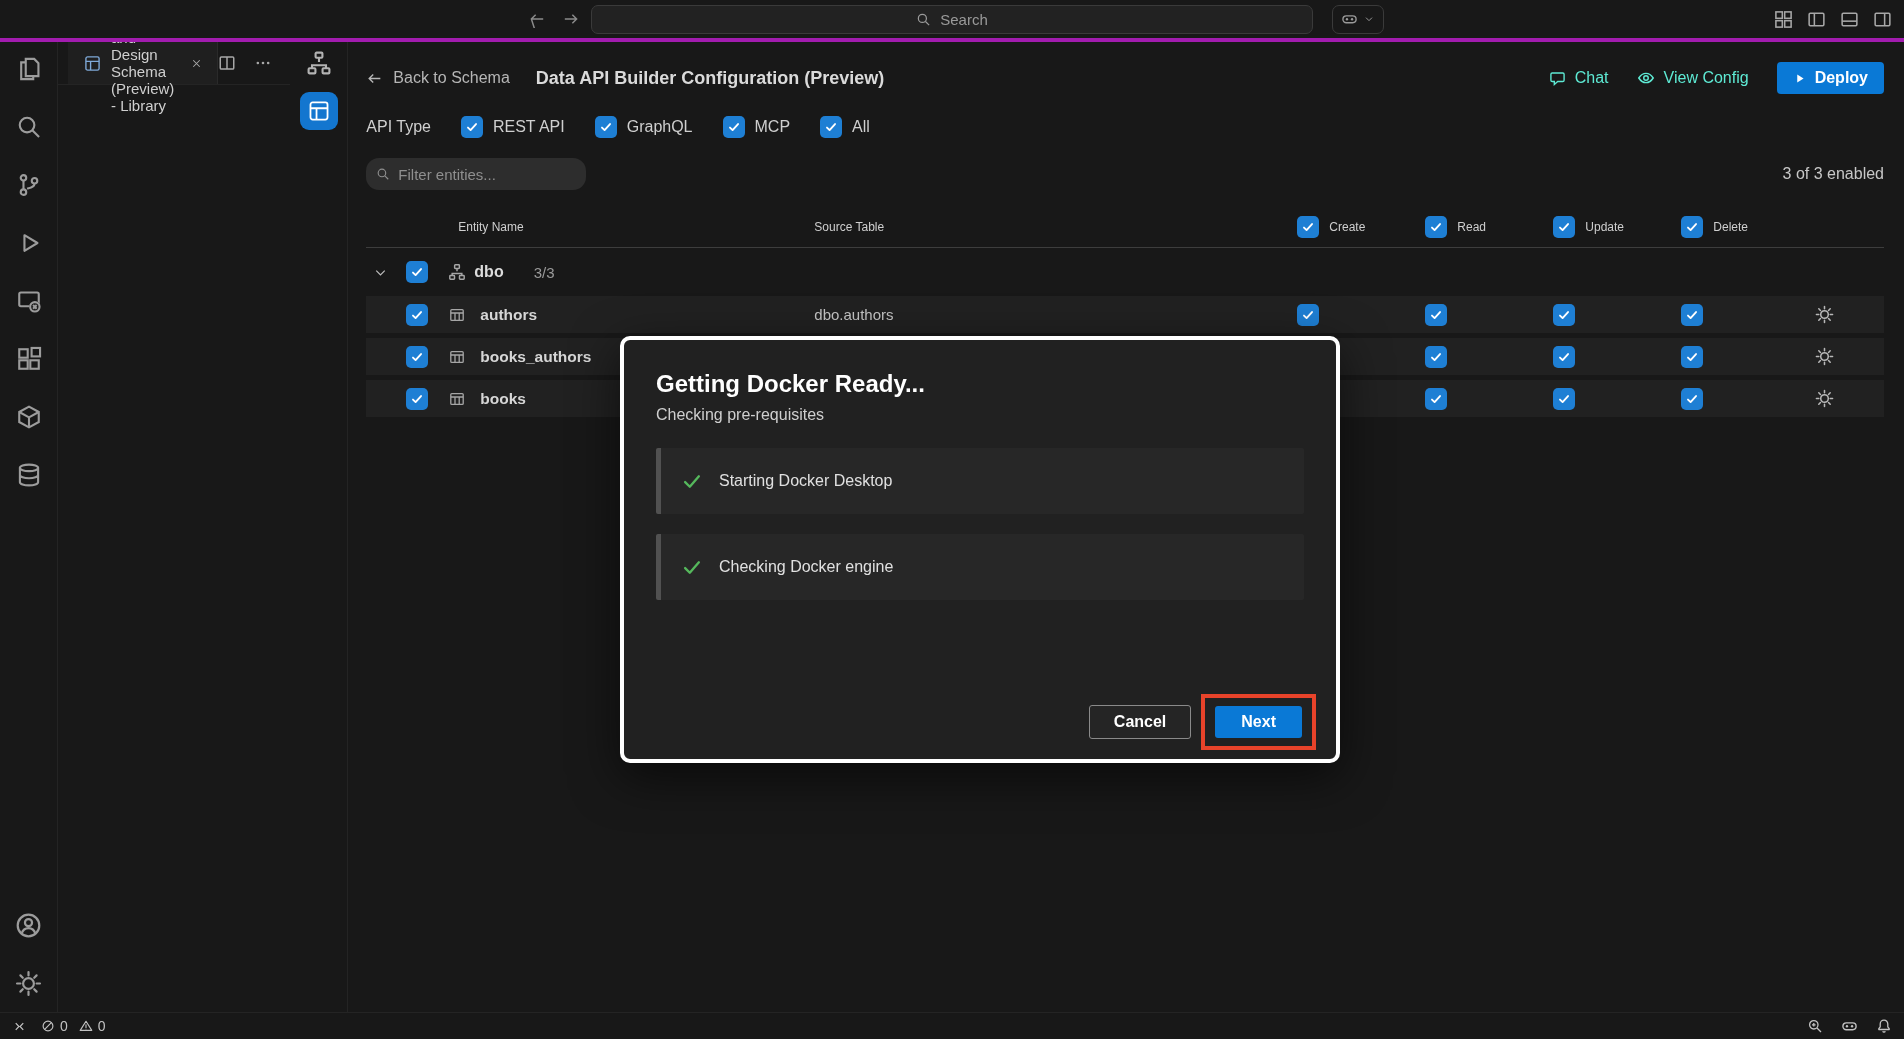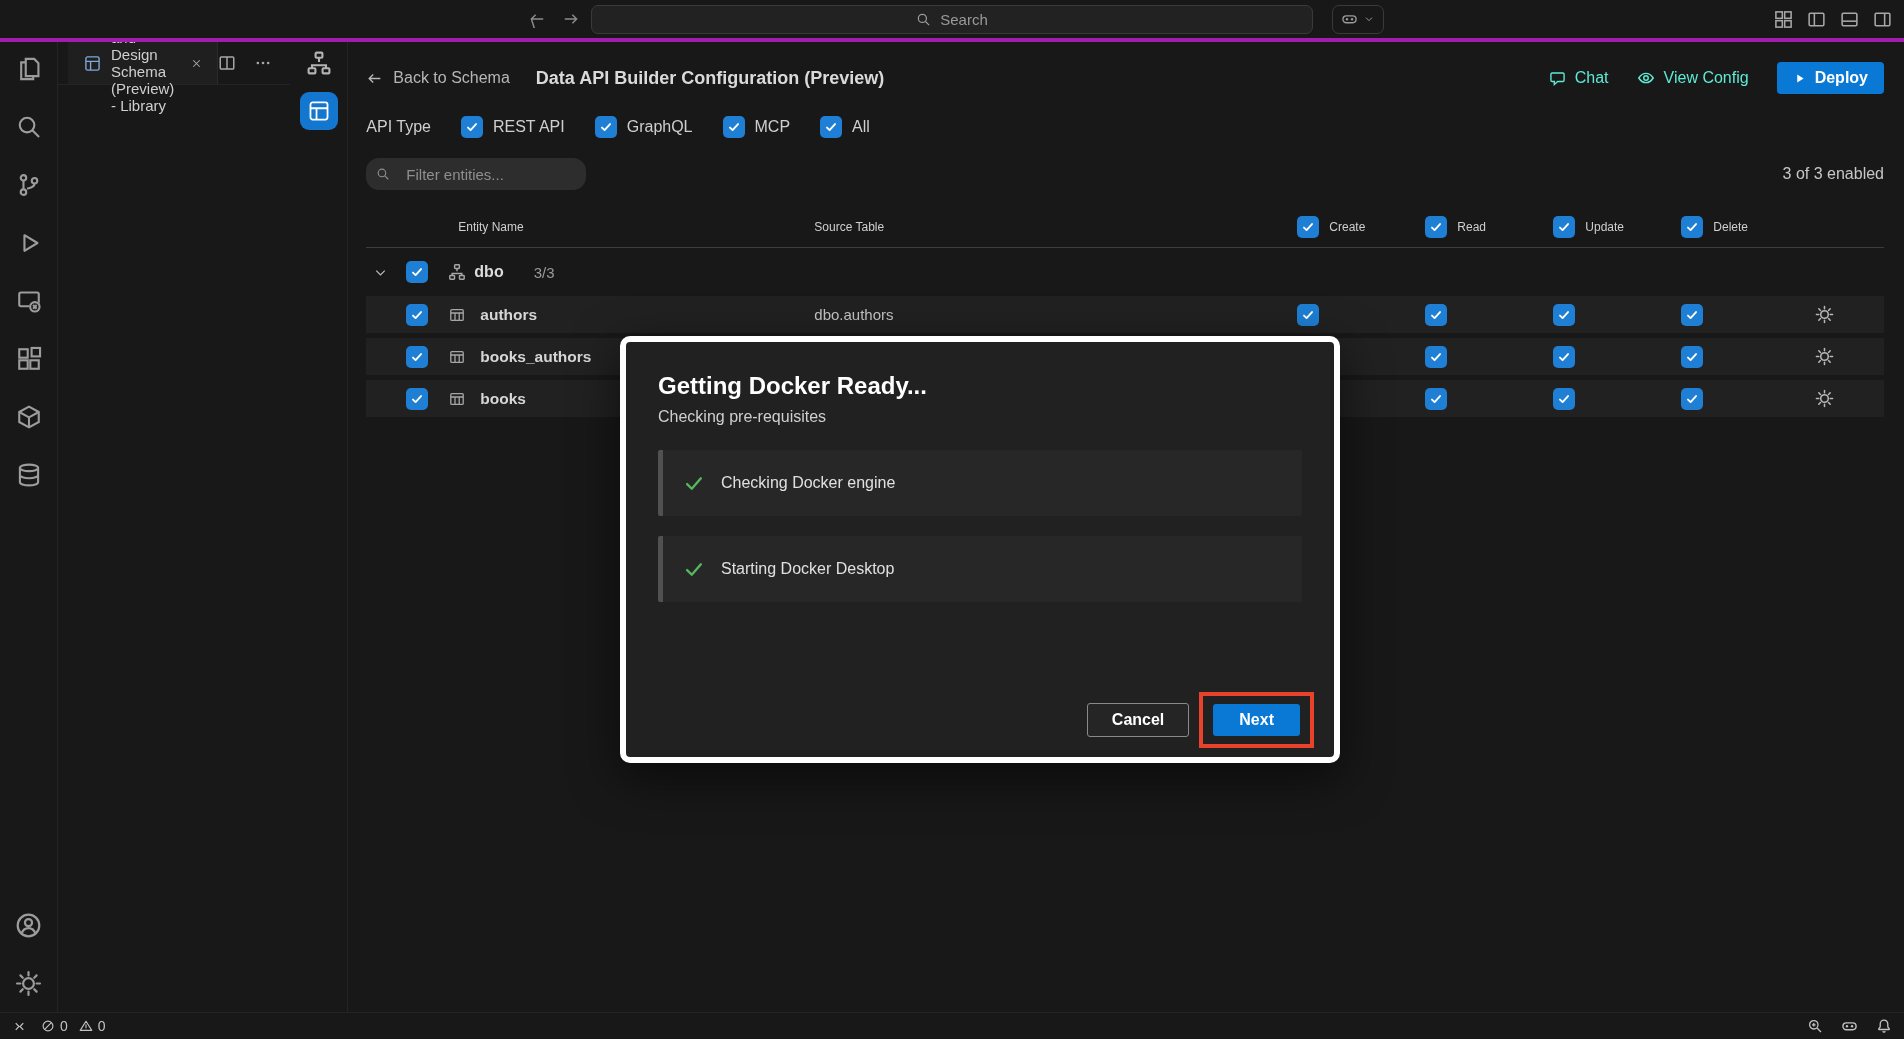--- a/index.html
+++ b/index.html
@@ -60,21 +60,21 @@
     font-family:"Liberation Sans","DejaVu Sans",sans-serif; }
 
   .api-row{ display:flex; align-items:center; gap:30px; height:46px; margin-top:4px; font-size:16px; }
   .api-opt{ display:flex; align-items:center; gap:10px; cursor:pointer; }
 
   .cb{ width:22px; height:22px; border-radius:5px; background:#1e7fd4; display:flex; align-items:center;
     justify-content:center; flex:0 0 22px; cursor:pointer; }
 
   .filter-row{ display:flex; align-items:center; margin-top:8px; }
   .filter-box{ width:220px; height:32px; background:#2d2d2d; border-radius:13px; display:flex;
-    align-items:center; gap:16px; padding:0 10px; color:#8f8f8f; }
+    align-items:center; gap:8px; padding:0 10px; color:#8f8f8f; }
   .filter-box input{ flex:1; background:transparent; border:none; outline:none; color:#cccccc;
     font-size:15px; font-family:"Liberation Sans","DejaVu Sans",sans-serif; min-width:0; }
   .filter-box input::placeholder{ color:#8f8f8f; }
   .enabled-summary{ margin-left:auto; color:#c7c7c7; font-size:16px; }
 
   
   .etable{ margin-top:16px; --cols: 28px 46px 34px 340px 483px 128px 128px 128px 128px 60px 1fr; }
   .trow{ display:grid; grid-template-columns:var(--cols); align-items:center; }
   .thead{ height:42px; border-bottom:1px solid #3d3d3d; color:#cfcfcf; font-size:12px; }
   .th-entity{ grid-column:3 / 5; padding-left:18px; }
@@ -86,21 +86,21 @@
   .group-name b{ color:#dcdcdc; }
   .group-count{ color:#9a9a9a; font-size:15px; }
   .erow{ height:37px; background:#212121; margin-bottom:5px; font-size:15px; }
   .ename{ font-weight:bold; color:#d6d6d6; font-size:15.5px; padding-left:6px; }
   .esource{ color:#c4c4c4; }
   .row-ic{ color:#a6a6a6; display:flex; justify-content:center; }
   .gear{ color:#b8b8b8; display:flex; justify-content:flex-start; padding-left:6px; cursor:pointer; }
 
   
   .modal{ position:absolute; left:620px; top:336px; width:720px; height:427px; background:#212121;
-    border:6px solid #ffffff; border-radius:10px; box-shadow:0 14px 48px rgba(0,0,0,.6);
+    border:4px solid #ffffff; border-radius:10px; box-shadow:0 14px 48px rgba(0,0,0,.6);
     padding:30px 32px; z-index:50; }
   .modal h1{ font-size:24px; color:#ffffff; font-weight:bold; margin-bottom:8px; }
   .modal .sub{ font-size:16px; color:#cfcfcf; margin-bottom:24px; }
   .step{ height:66px; background:#272727; border-left:5px solid #515151; border-radius:2px;
     display:flex; align-items:center; gap:16px; padding:0 20px; margin-bottom:20px; }
   .step .lbl{ font-size:16px; color:#e0e0e0; }
   .dialog-actions{ position:absolute; right:20px; bottom:9px; display:flex; align-items:center; gap:10px; }
   .btn-cancel{ background:#252525; border:1px solid #8a8a8a; border-radius:3px; color:#ffffff;
     font-weight:bold; font-size:16px; padding:7px 24px; cursor:pointer;
     font-family:"Liberation Sans","DejaVu Sans",sans-serif; }
@@ -680,29 +680,29 @@
   <div class="modal">
     <h1>Getting Docker Ready...</h1>
     <div class="sub">Checking pre-requisites</div>
 
     <div class="step">
       <span>
         <svg width="22" height="22" viewBox="0 0 16 16">
             <path d="M3 8.8l3.4 3.4L13 4.6" stroke="#55b85c" stroke-width="1.7" fill="none" stroke-linecap="round" stroke-linejoin="round"></path>
           </svg>
       </span>
-      <span class="lbl">Checking Docker engine</span>
+      <span class="lbl">Starting Docker Desktop</span>
     </div>
     <div class="step">
       <span>
         <svg width="22" height="22" viewBox="0 0 16 16">
             <path d="M3 8.8l3.4 3.4L13 4.6" stroke="#55b85c" stroke-width="1.7" fill="none" stroke-linecap="round" stroke-linejoin="round"></path>
           </svg>
       </span>
-      <span class="lbl">Starting Docker Desktop</span>
+      <span class="lbl">Checking Docker engine</span>
     </div>
 
     <div class="dialog-actions">
       <button class="btn-cancel">Cancel</button>
       <span class="anno">
         <button class="btn-next">Next</button>
       </span>
     </div>
   </div>
 

